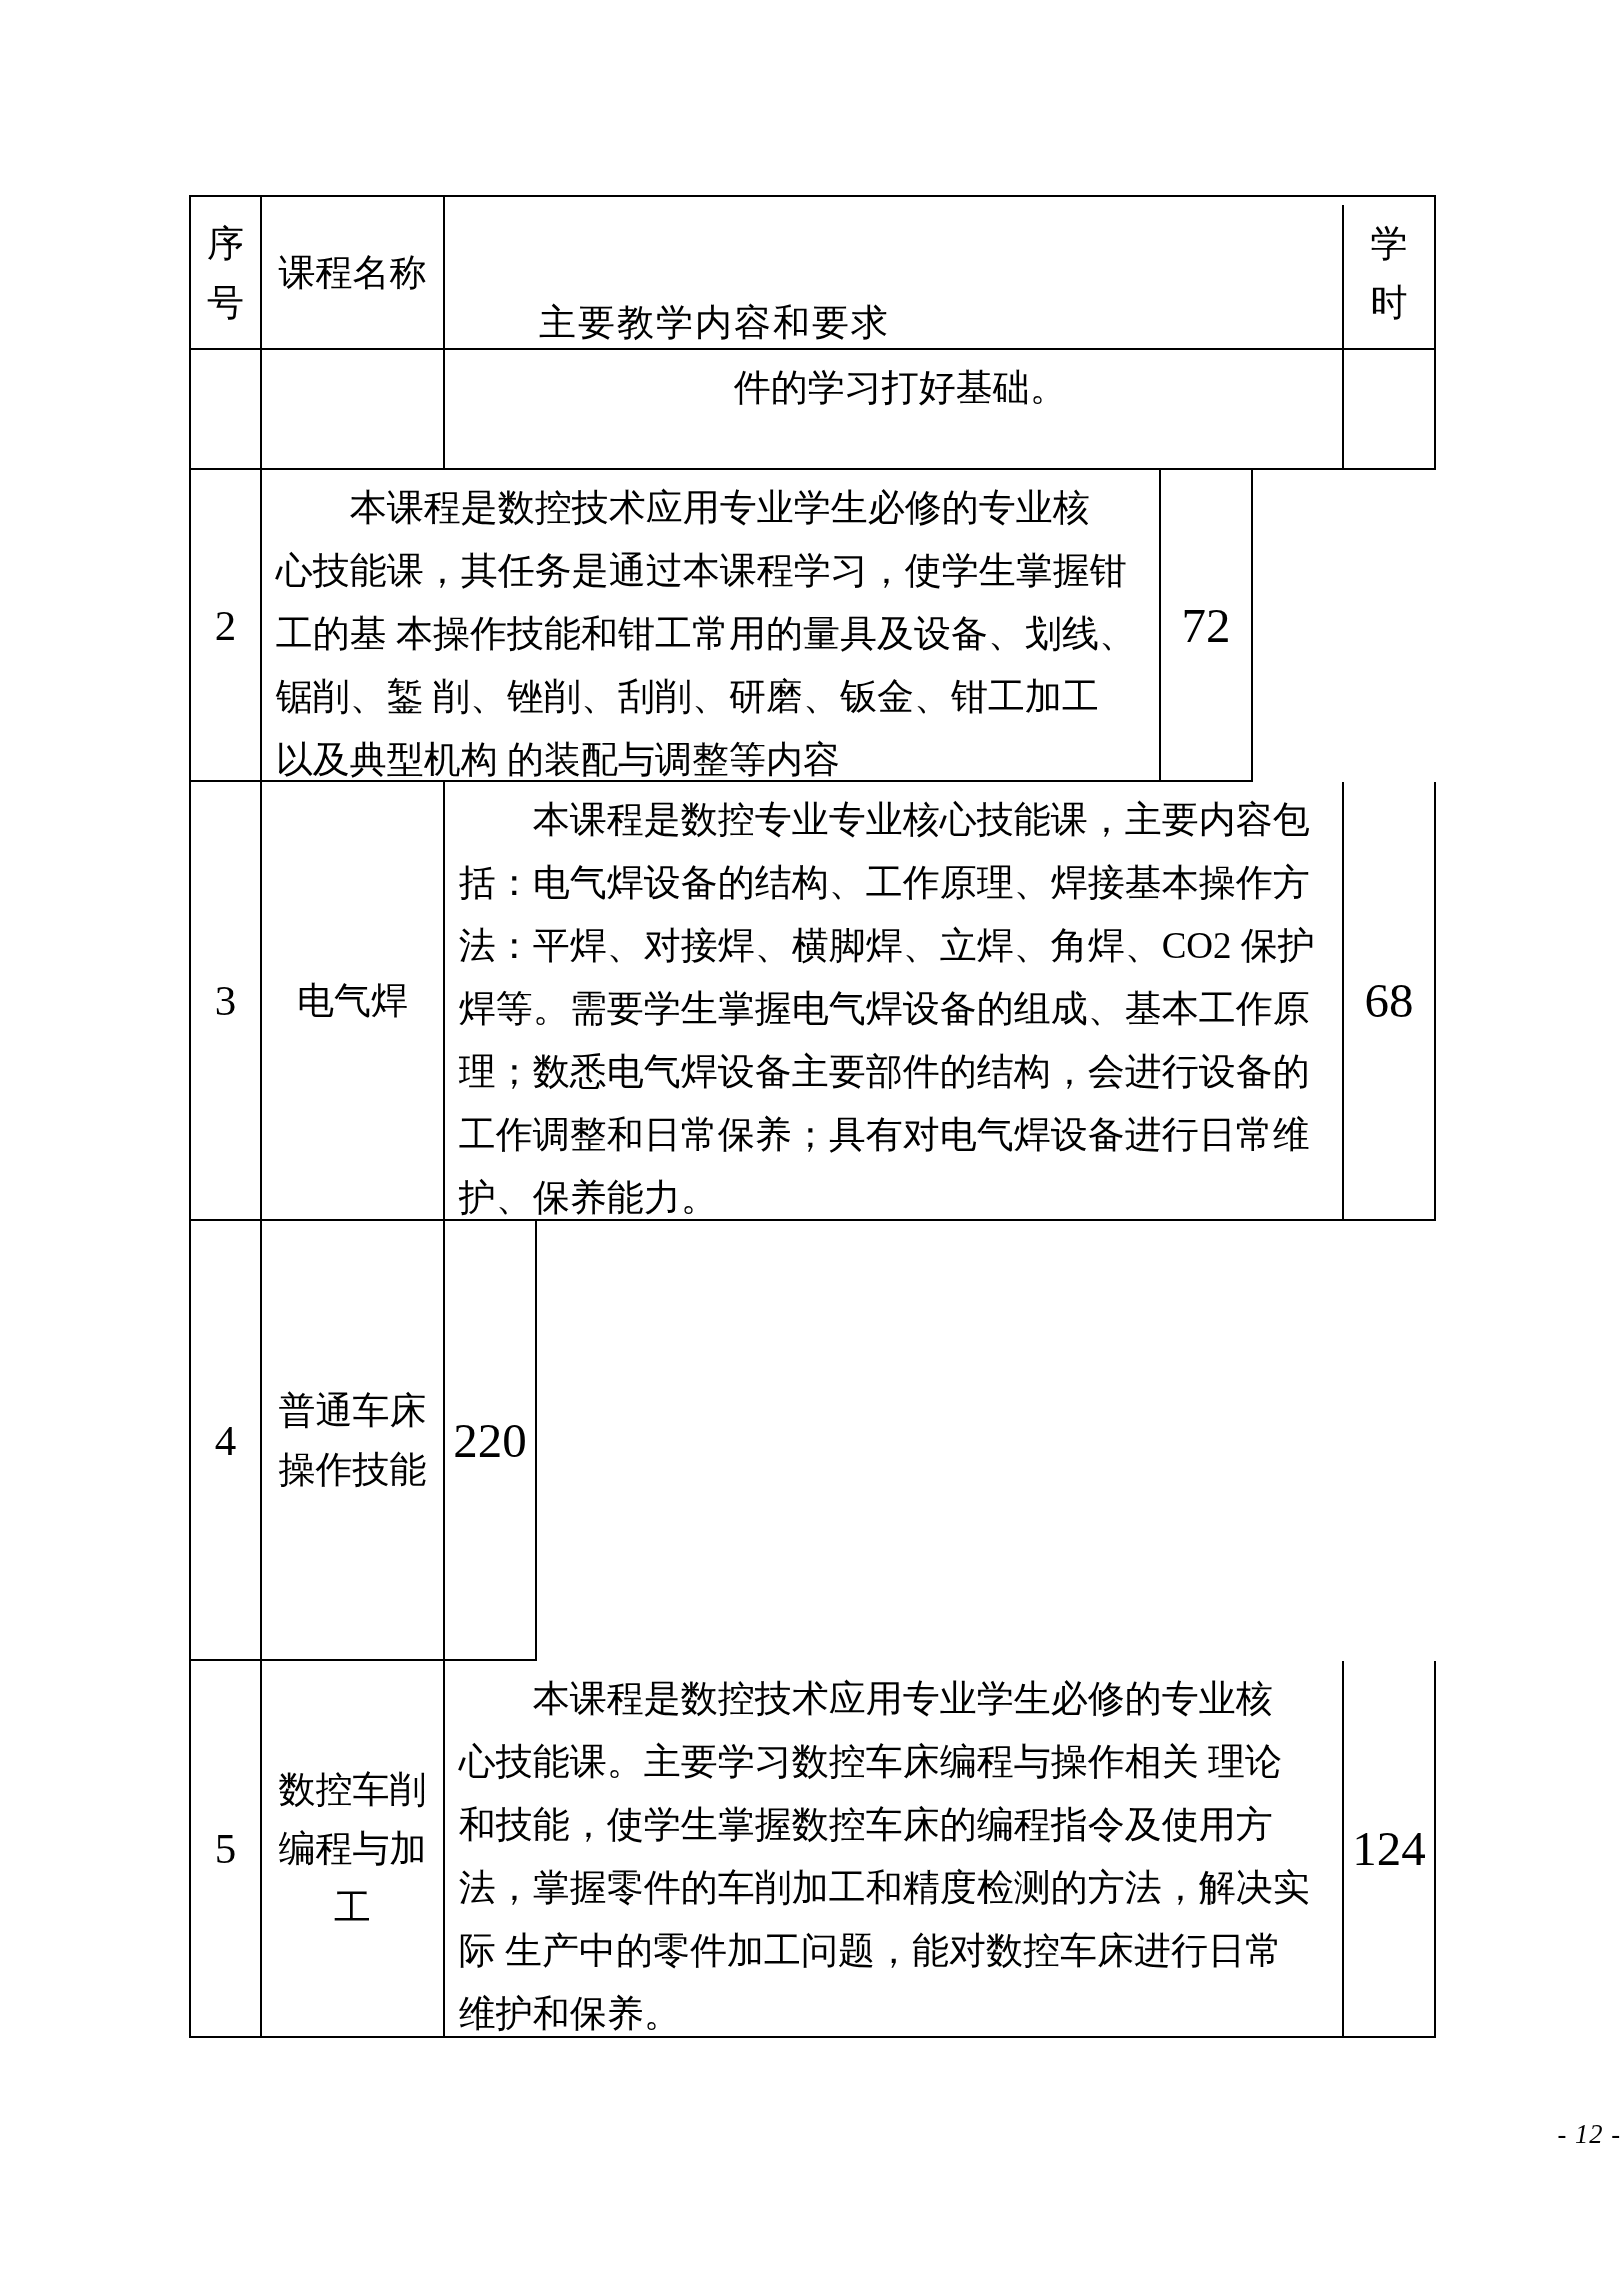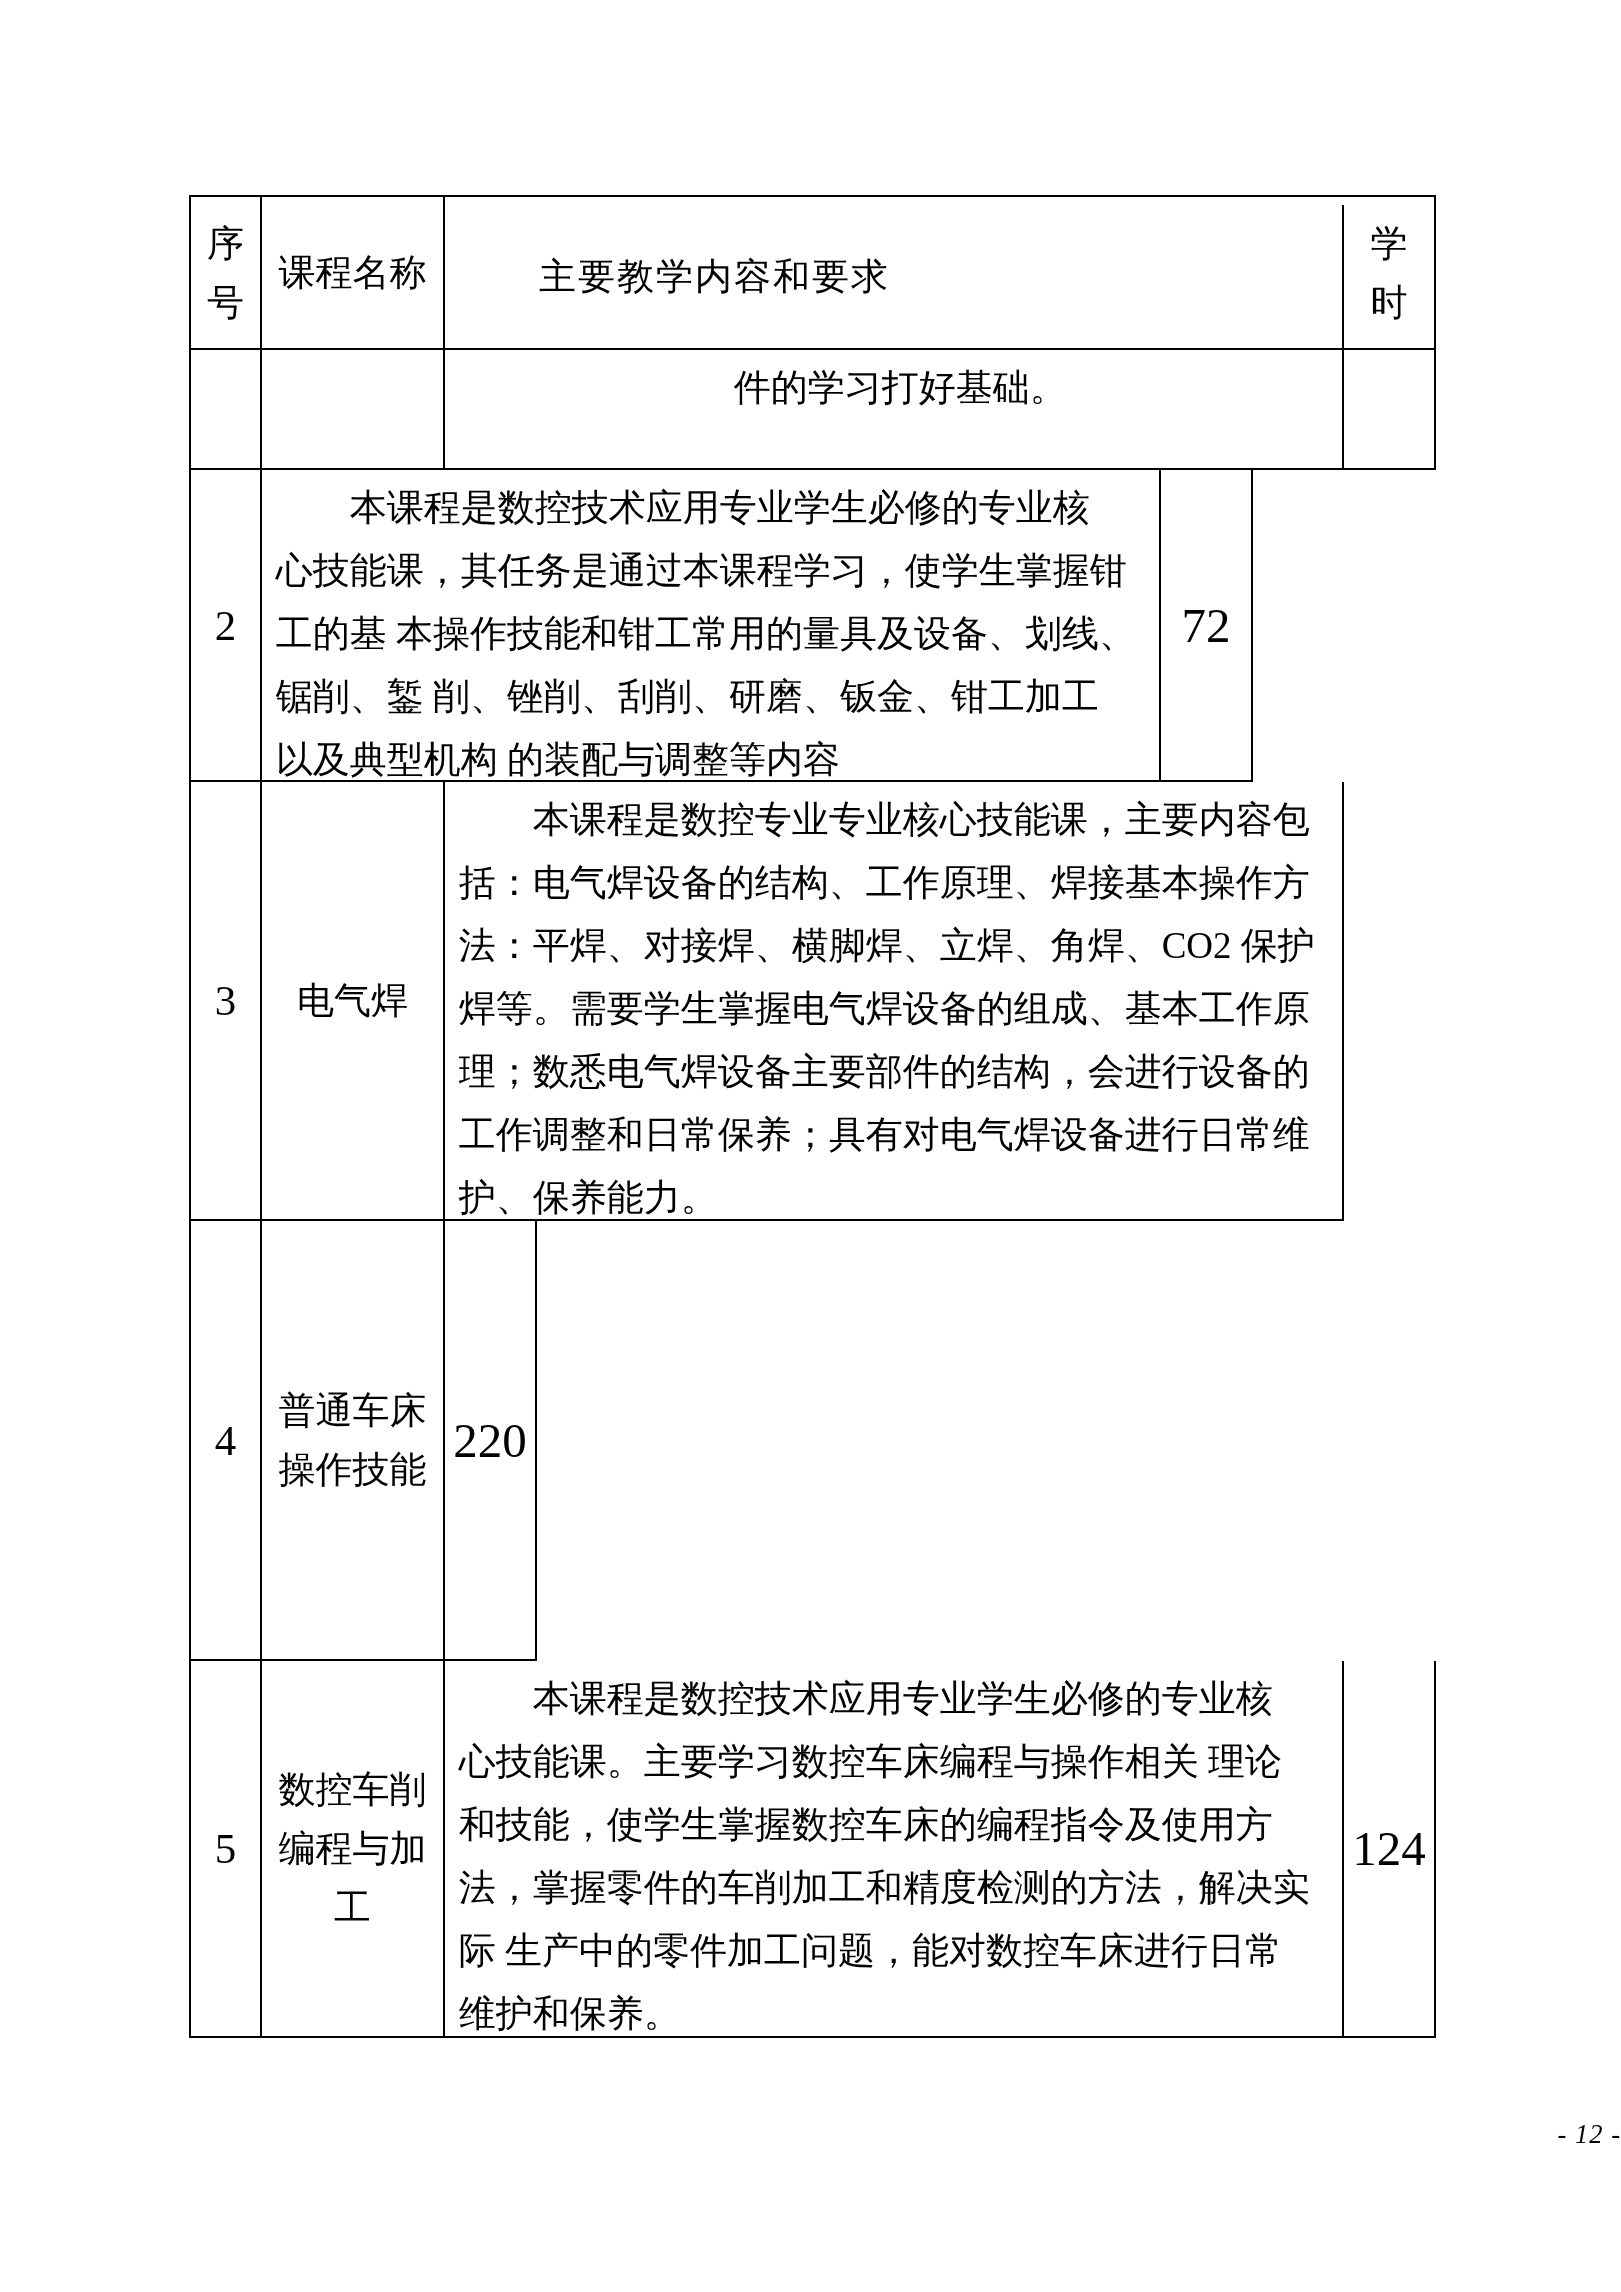--- a/index.html
+++ b/index.html
@@ -44,21 +44,21 @@
     text-align: center;
   }
   .stacked {
     white-space: pre-line;
     line-height: 59px;
     font-size: 37px;
   }
   .hdr-txt { font-size: 37px; }
   .hdr-content {
     display: flex;
-    align-items: center;
+    align-items: flex-end;
     font-size: 37px;
     padding-left: 94px;
     letter-spacing: 2px;
     margin-top: 8px;
   }
   .body-text {
     font-size: 37px;
     line-height: 63px;
     white-space: pre;
     padding: 5.9px 0 0 13.7px;
@@ -139,20 +139,23 @@
     </div>
     <div class="cell c-body">
       <div class="body-text">　　本课程是数控专业专业核心技能课，主要内容包
 括：电气焊设备的结构、工作原理、焊接基本操作方
 法：平焊、对接焊、横脚焊、立焊、角焊、CO2 保护
 焊等。需要学生掌握电气焊设备的组成、基本工作原
 理；数悉电气焊设备主要部件的结构，会进行设备的
 工作调整和日常保养；具有对电气焊设备进行日常维
 护、保养能力。</div>
     </div>
+    <div class="cell c-hours center">
+      <span class="hours-text">68</span>
+    </div>
   </div>
 
   <div class="row r-4">
     <div class="cell c-num center">
       <span class="num-text">4</span>
     </div>
     <div class="cell c-name center">
       <span class="stacked">普通车床
 操作技能</span>
     </div>

